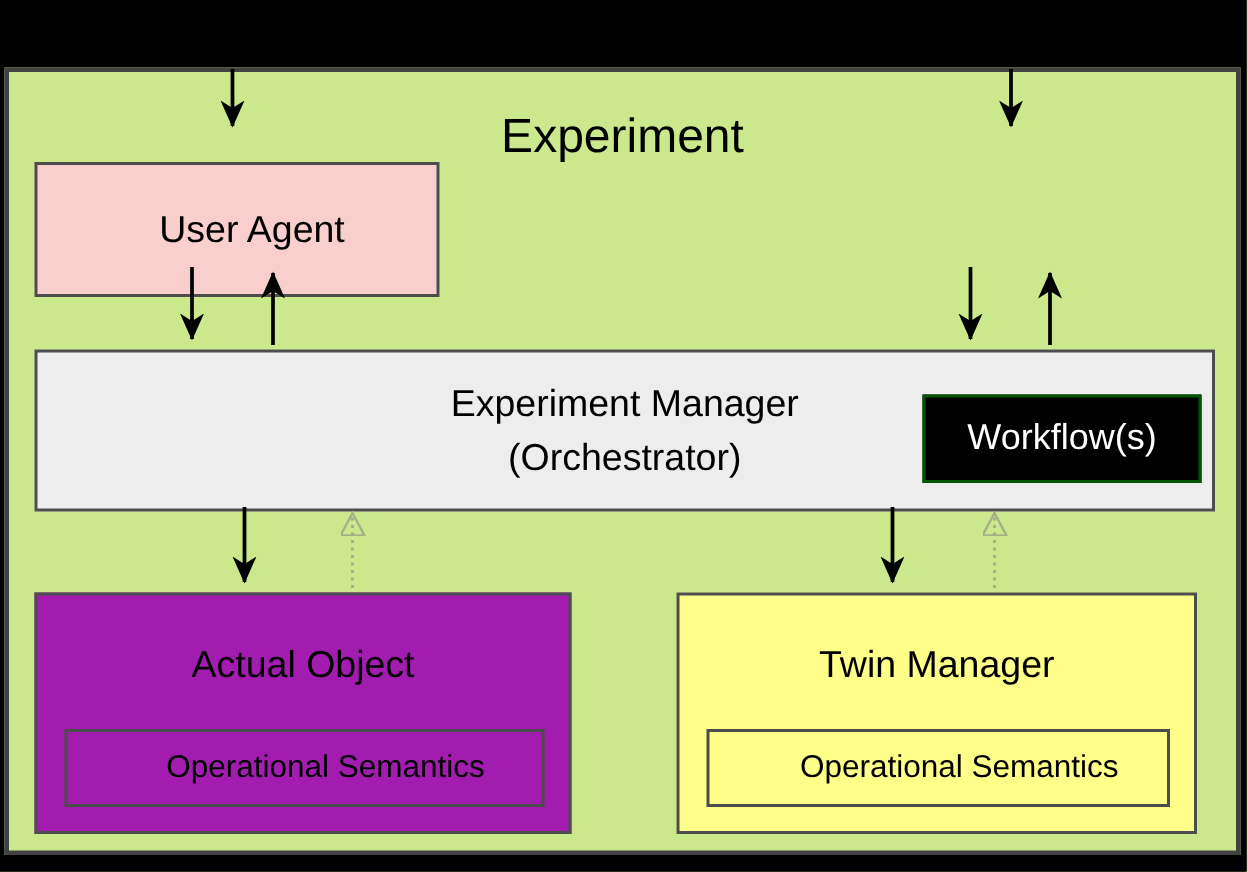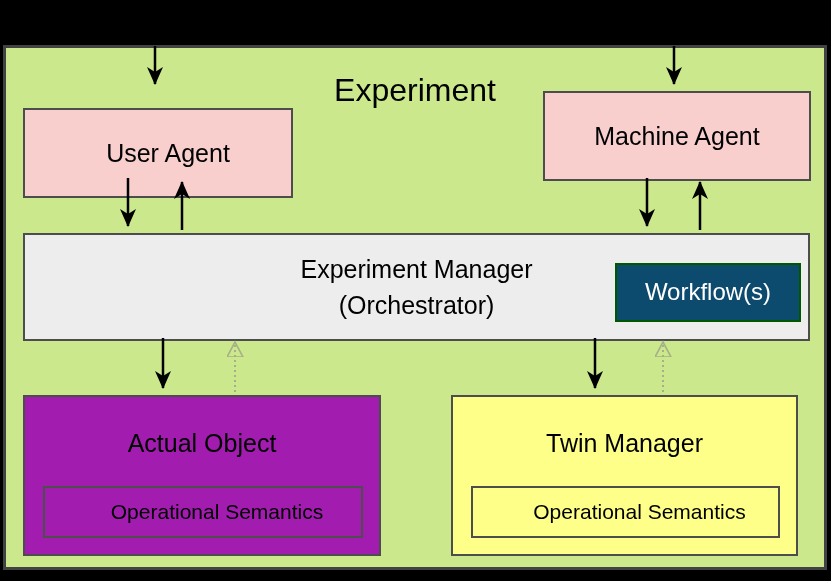--- a/index.html
+++ b/index.html
@@ -23,21 +23,21 @@
   .agent{background:#f9cfce;}
   .user-agent{left:17px;top:60px;width:270px;height:90px;padding-left:20px;}
   .machine-agent{left:537px;top:43px;width:268px;height:90px;}
   .manager{
     left:17px;top:185px;width:787px;height:108px;background:#ededed;
     flex-direction:column;line-height:1.45;align-items:center;
   }
   .manager .mgr-text{width:100%;}
   .workflow{
     position:absolute;left:590px;top:28px;width:182px;height:55px;
-    background:#0c4a6e;border:2px solid #005700;color:#fff;
+    background:#000000;border:2px solid #005700;color:#fff;
     display:flex;align-items:center;justify-content:center;font-size:24px;
   }
   .object-box{
     flex-direction:column;justify-content:flex-start;
   }
   .actual-object{left:17px;top:347px;width:358px;height:161px;background:#a21caf;}
   .twin-object{left:445px;top:347px;width:347px;height:161px;background:#feff89;}
   .object-label{margin-top:32px;font-size:25px;}
   .op-sem{
     position:absolute;left:18px;right:16px;top:89px;height:52px;
@@ -54,23 +54,20 @@
 <div class="stage">
 
   <div class="experiment-container">
 
     <div class="experiment-label">Experiment</div>
 
     <div class="box agent user-agent">
       <span>User Agent</span>
     </div>
 
-    <div class="box agent machine-agent">
-      <span>Machine Agent</span>
-    </div>
 
     <div class="box manager">
       <div class="mgr-text">Experiment Manager</div>
       <div class="mgr-text">(Orchestrator)</div>
       <div class="workflow">
         <span>Workflow(s)</span>
       </div>
     </div>
 
     <div class="box object-box actual-object">

